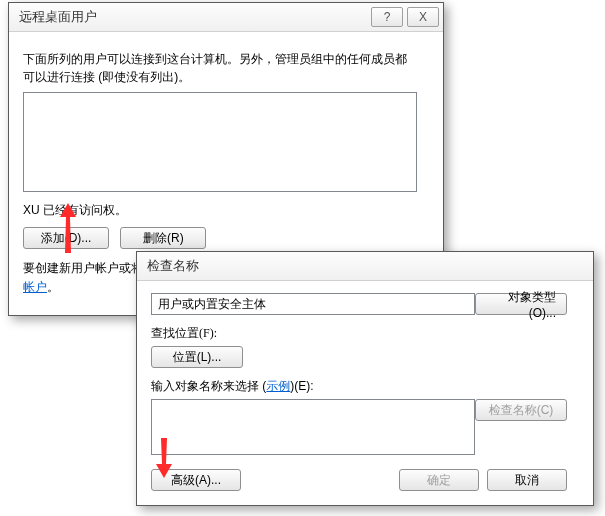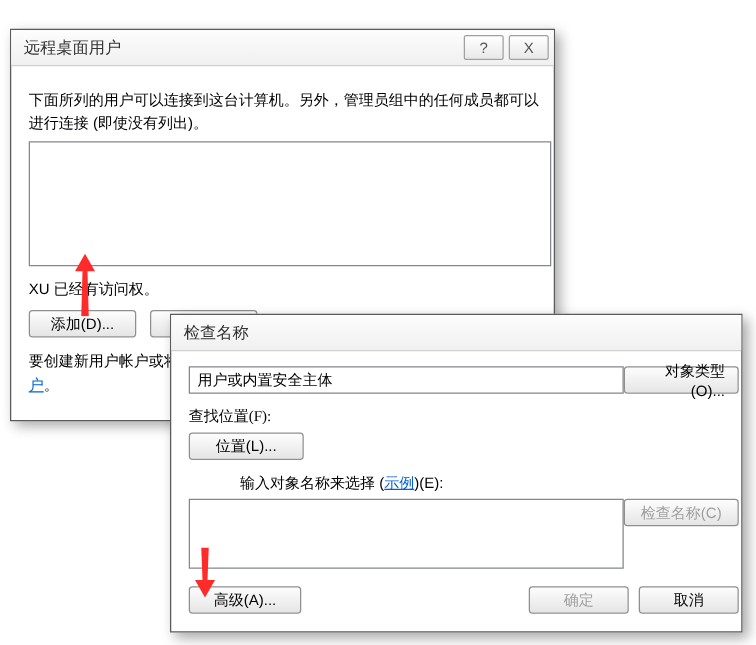--- a/index.html
+++ b/index.html
@@ -41,21 +41,21 @@
     border-radius: 2px;
     background: linear-gradient(#fff, #e8e8e8);
     display: flex;
     align-items: center;
     justify-content: center;
     font-size: 12px;
     color: #555;
     cursor: pointer;
   }
   .dialog-body {
-    padding: 12px 2px 14px 14px;
+    padding: 12px 26px 14px 14px;
     position: relative;
   }
   .listbox {
     border: 1px solid #828790;
     background: #fff;
     padding: 4px 6px;
     overflow: auto;
   }
   .btn {
     display: inline-flex;
@@ -93,21 +93,21 @@
     background: #fff;
     height: 54px;
     flex: 1;
   }
   .arrow {
     position: absolute;
     pointer-events: none;
   }
 
   
-  #dlg1 { left: 8px; top: 23px; width: 434px; }
+  #dlg1 { left: 8px; top: 2px; width: 434px; }
   #dlg1 .listbox { height: 90px; margin-top: 6px; }
   #dlg1 .btnrow { margin-top: 8px; }
   #dlg1 .btnrow .btn { width: 86px; margin-right: 8px; }
 
   
   #dlg2 { left: 136px; top: 251px; width: 456px; }
   #dlg2 .right-btn { width: 92px; text-align: right; }
   #dlg2 .bottom-row {
     display: flex;
     align-items: center;
@@ -158,21 +158,21 @@
     <div class="row">
       <div class="readonly-field">用户或内置安全主体</div>
       <button class="btn right-btn">对象类型(O)...</button>
     </div>
 
     <div class="label" style="margin-top:10px;font-family:Liberation Serif, serif;">查找位置(F):</div>
     <div class="row">
       <button class="btn right-btn">位置(L)...</button>
     </div>
 
-    <div class="label" style="margin-top:10px;margin-left:41px;">
+    <div class="label" style="margin-top:10px;">
       <span>输入对象名称来选择 (</span><span class="link">示例</span><span>)(E):</span>
     </div>
     <div class="row" style="align-items:flex-start;">
       <div class="textarea-field"></div>
       <button class="btn right-btn" disabled="">检查名称(C)</button>
     </div>
 
     <div class="bottom-row">
       <button class="btn adv">高级(A)...</button>
       <div class="spacer"></div>

